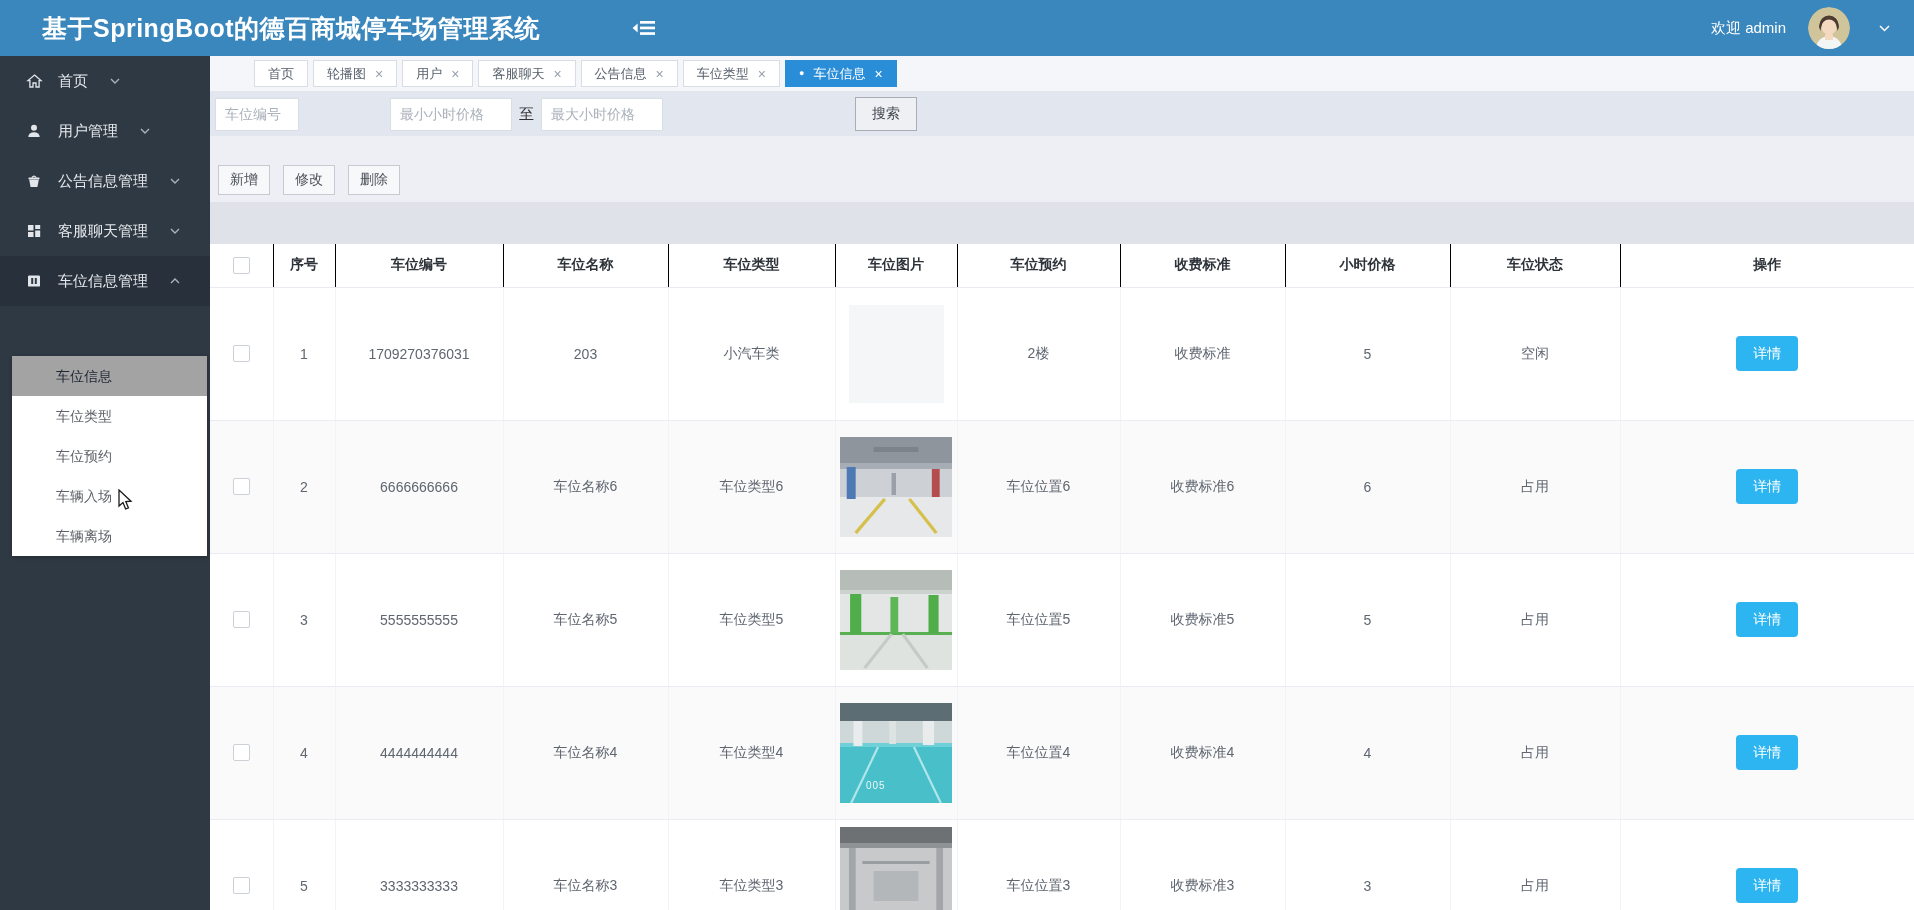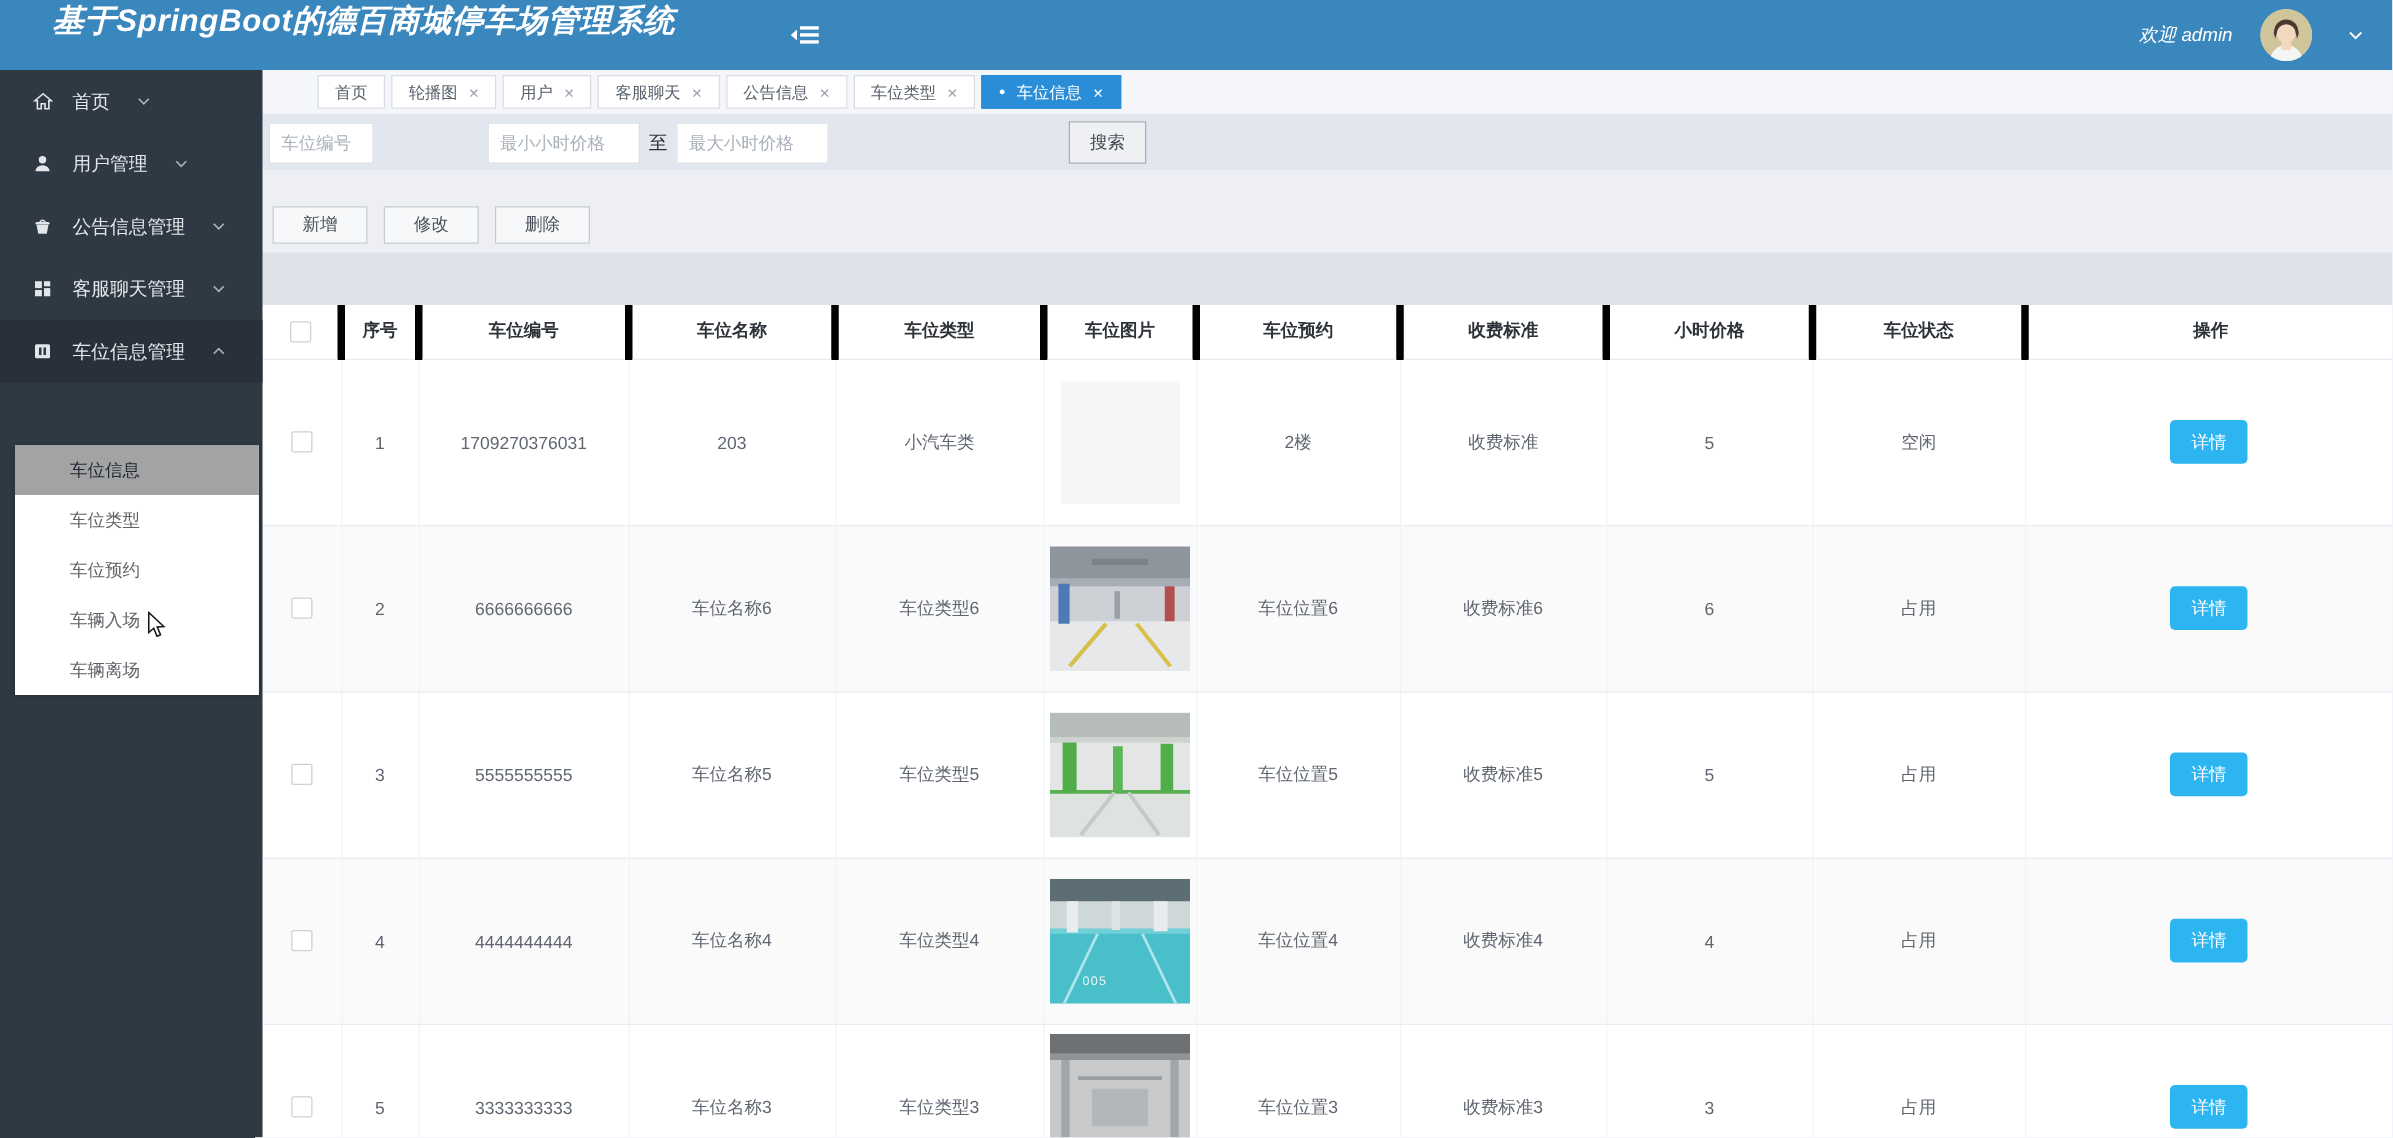--- a/index.html
+++ b/index.html
@@ -2,21 +2,21 @@
 <html style="--c-header: #3a87bd; --c-sidebar: #2f3943; --c-submenu-sel: #a3a3a3; --c-tab: #2a8dd8; --c-detail: #2db5f2;"><head>
 <meta charset="utf-8">
 <style>
   * { margin:0; padding:0; box-sizing:border-box; }
   html,body { width:1914px; height:910px; overflow:hidden; background:#eef1f6;
               font-family:"Liberation Sans","DejaVu Sans",sans-serif; }
   .app { position:relative; width:1914px; height:910px; overflow:hidden; background:#eef1f6; }
 
   
   .header { position:absolute; top:0; left:0; right:0; height:56px; background:var(--c-header,#3a87bd);
-            display:flex; color:#fff; z-index:40;font-style:italic; }
+            display:flex; align-items:center; color:#fff; z-index:40; }
   .page-title { font-size:25px; font-weight:bold; margin-left:42px; letter-spacing:.5px; }
   .fold-btn { margin-left:92px; display:flex; align-items:center; cursor:pointer; }
   .header-right { margin-left:auto; margin-right:24px; display:flex; align-items:center; gap:22px; }
   .welcome { font-size:15px; }
   .avatar { width:42px; height:42px; border-radius:50%; overflow:hidden; display:block; }
 
   
   .sidebar { position:absolute; top:56px; left:0; bottom:0; width:210px; background:var(--c-sidebar,#2f3943); z-index:30; }
   .side-item { height:50px; display:flex; align-items:center; padding-left:25px; gap:15px;
                color:#e4e7eb; font-size:15px; cursor:pointer; }
@@ -47,29 +47,29 @@
                      font-size:14px; color:#333; outline:none; font-family:inherit; }
   .searchbar input::placeholder { color:#aab1ba; }
   .inp-code { width:84px; }
   .inp-min  { width:122px; margin-left:91px; }
   .to-label { margin:0 7px; font-size:15px; color:#303133; }
   .inp-max  { width:122px; }
   .btn-search { margin-left:192px; width:62px; height:34px; background:#eef0f4;
                 border:1px solid #a9aeb6; font-size:14px; color:#424750; cursor:pointer; font-family:inherit; }
 
   .toolbar { height:66px; background:#edeff4; display:flex; align-items:flex-end; padding:0 0 7px 8px; gap:13px; }
-  .btn-plain { height:30px; padding:0 23px; background:#f7f8f9; border:1px solid #c6cad1;
+  .btn-plain { height:30px; padding:0 11px; background:#f7f8f9; border:1px solid #c6cad1;
                font-size:14px; color:#4c525b; cursor:pointer; font-family:Liberation Sans, sans-serif; }
   .band { height:42px; background:#dfe3e9; }
 
   
   .tablewrap { background:#fff; }
   table { border-collapse:collapse; table-layout:fixed; width:1704px; }
   th { height:43px; font-size:14px; font-weight:bold; color:#2e333a; text-align:center;
-       background:#fff; border-bottom:1px solid #e8ebf0; border-right:6px solid #000000; }
+       background:#fff; border-bottom:1px solid #e8ebf0; border-right:1px solid #000000; }
   td { height:133px; font-size:14px; color:#5f6670; text-align:center;
        border-bottom:1px solid #e9ecf1; border-right:1px solid #f1f3f6; }
   th:last-child, td:last-child { border-right:none; }
   tr.alt td { background:#fafafa; }
   input[type="checkbox"] { appearance:none; -webkit-appearance:none; width:17px; height:17px;
        border:1px solid #ccd0d8; border-radius:2px; background:#fff; vertical-align:middle; cursor:pointer; }
   .btn-detail { width:62px; height:35px; border:none; border-radius:4px; background:var(--c-detail,#2db5f2);
                 color:#fff; font-size:14px; cursor:pointer; font-family:inherit; }
   .ph { position:relative; width:112px; height:100px; margin:0 auto; overflow:hidden; }
   .ph svg { display:block; width:100%; height:100%; }

